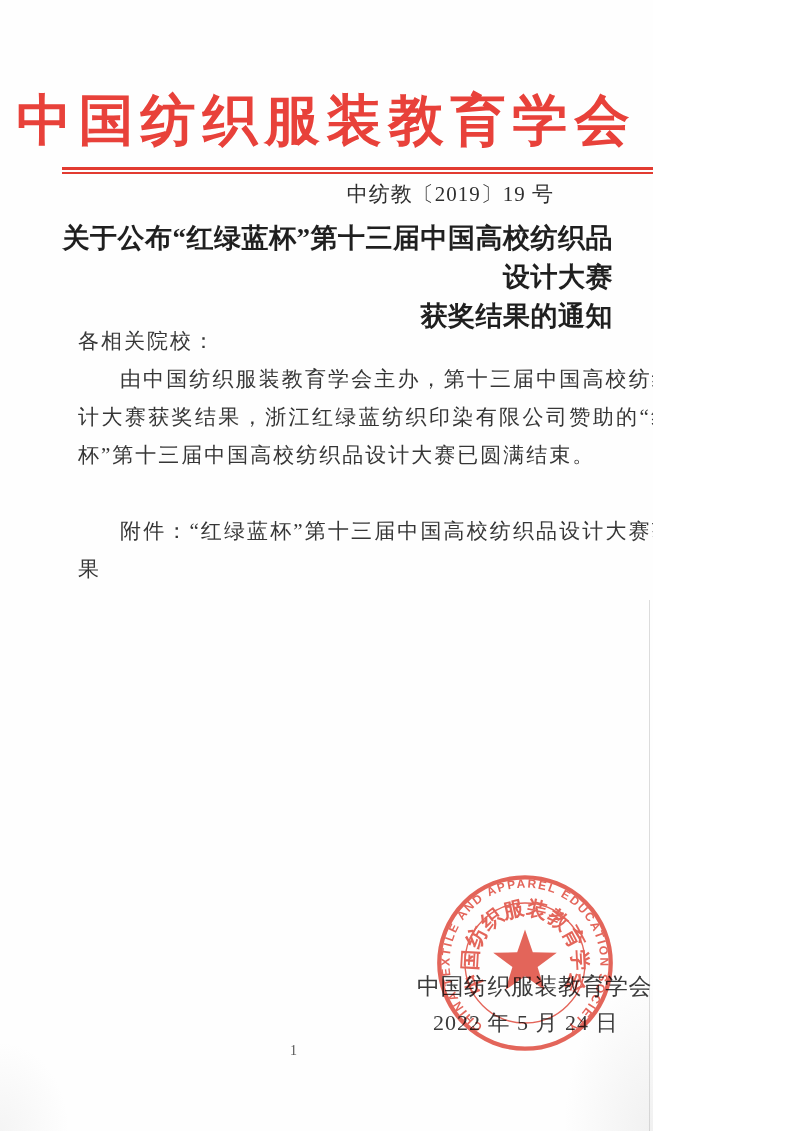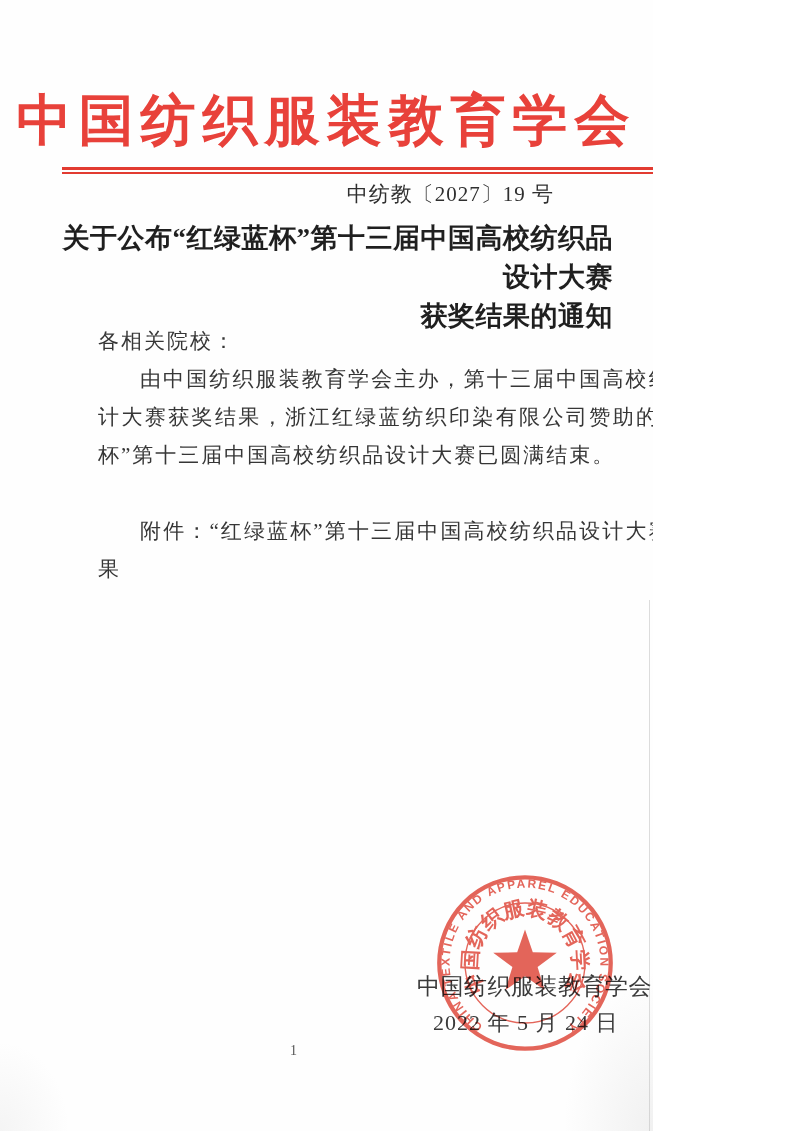--- a/index.html
+++ b/index.html
@@ -50,21 +50,20 @@
     font-size:27px;font-weight:bold;color:#1f1f1f;
     line-height:39px;letter-spacing:.5px;
   }
 
   .body-text{
     position:absolute;left:78px;top:322px;width:643px;
     font-size:21px;line-height:38px;
     letter-spacing:2px;
     color:#363636;
     text-align:justify;
-    margin-left:20px;
   }
   .body-text p{margin:0;text-indent:2em;}
   .body-text p.salutation{text-indent:0;}
   .body-text p.attachment{margin-top:38px;}
 
   .signature-org{
     position:absolute;top:971px;left:417px;
     font-size:23px;letter-spacing:.5px;color:#3a3a3a;
     white-space:nowrap;
   }
@@ -96,21 +95,21 @@
   <div class="scan-smudge-bl"></div>
 
   <div class="letterhead">中国纺织服装教育学会</div>
 
   <div class="red-rule">
     <div class="thick"></div>
       <div class="gap"></div>
       <div class="thin"></div>
   </div>
 
-  <div class="doc-number">中纺教〔2027〕19 号</div>
+  <div class="doc-number">中纺教〔2019〕19 号</div>
 
   <div class="doc-title">
     <div>关于公布“红绿蓝杯”第十三届中国高校纺织品设计大赛</div>
     <div>获奖结果的通知</div>
   </div>
 
   <div class="body-text">
     <p class="salutation">各相关院校：</p>
     <p>由中国纺织服装教育学会主办，第十三届中国高校纺织品设计大赛获奖结果，浙江红绿蓝纺织印染有限公司赞助的“红绿蓝杯”第十三届中国高校纺织品设计大赛已圆满结束。</p>
     <p class="attachment">附件：“红绿蓝杯”第十三届中国高校纺织品设计大赛获奖结果</p>

